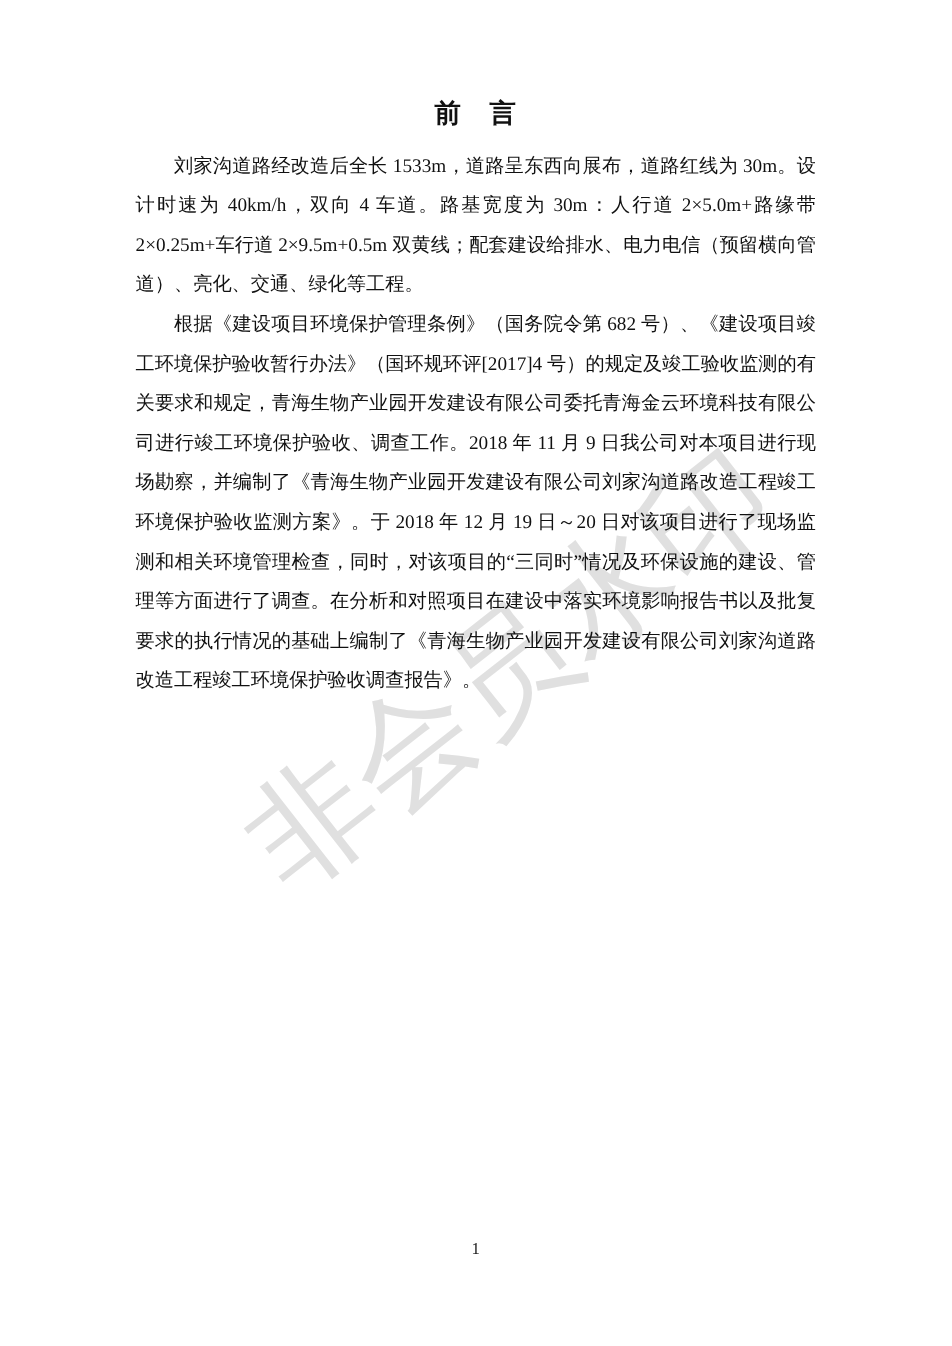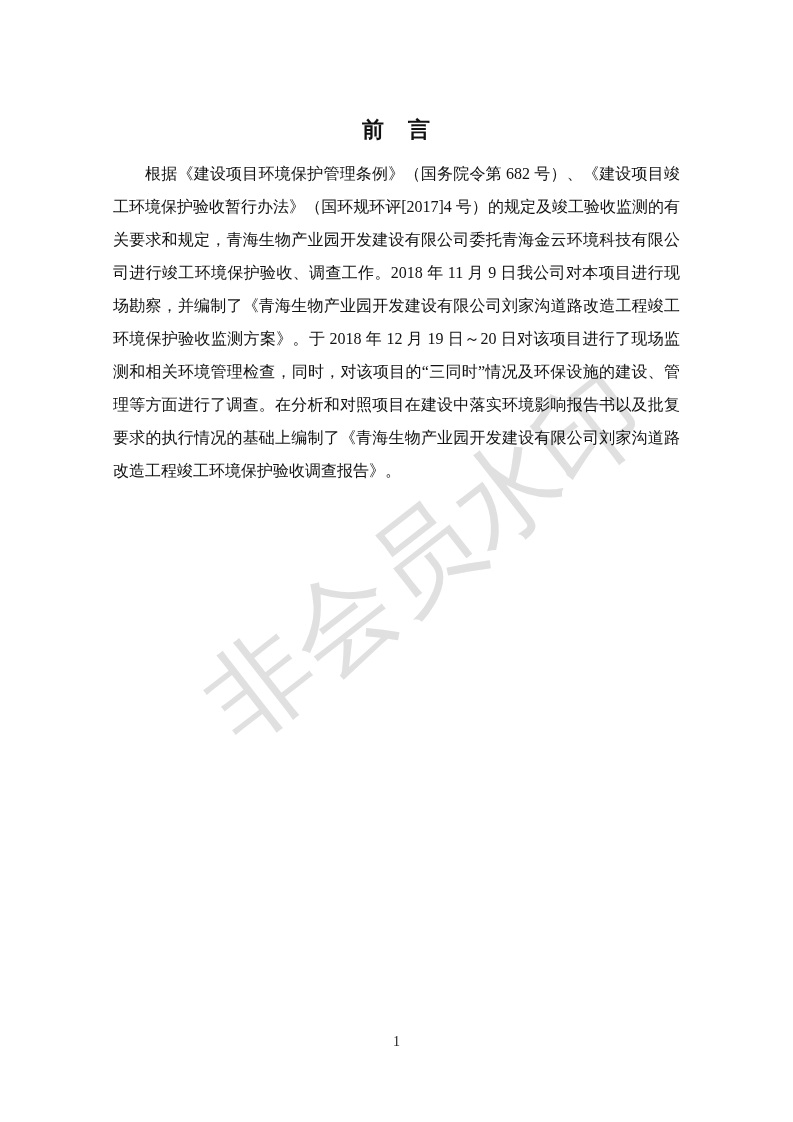--- a/index.html
+++ b/index.html
@@ -24,21 +24,21 @@
     color: #e0e0e0;
     white-space: nowrap;
     letter-spacing: 0px;
     z-index: 1;
     user-select: none;
   }
   .content {
     position: absolute;
     left: 0; top: 0;
     width: 793px;
-    padding: 115px 113px 0 113px;
+    padding: 80px 113px 0 113px;
     z-index: 2;
   }
   .doc-title {
     text-align: center;
     font-size: 22px;
     font-weight: bold;
     line-height: 30px;
     color: #111111;
     margin-bottom: 12px;
     letter-spacing: 1px;
@@ -63,20 +63,21 @@
 </head>
 <body>
 
 <div class="page">
 
   <div class="watermark">非会员水印</div>
 
   <div class="content">
     <div class="doc-title">前　言</div>
 
+    <p class="doc-paragraph">刘家沟道路经改造后全长 1533m，道路呈东西向展布，道路红线为 30m。设计时速为 40km/h，双向 4 车道。路基宽度为 30m：人行道 2×5.0m+路缘带 2×0.25m+车行道 2×9.5m+0.5m 双黄线；配套建设给排水、电力电信（预留横向管道）、亮化、交通、绿化等工程。</p>
 
 
     <p class="doc-paragraph">根据《建设项目环境保护管理条例》（国务院令第 682 号）、《建设项目竣工环境保护验收暂行办法》（国环规环评[2017]4 号）的规定及竣工验收监测的有关要求和规定，青海生物产业园开发建设有限公司委托青海金云环境科技有限公司进行竣工环境保护验收、调查工作。2018 年 11 月 9 日我公司对本项目进行现场勘察，并编制了《青海生物产业园开发建设有限公司刘家沟道路改造工程竣工环境保护验收监测方案》。于 2018 年 12 月 19 日～20 日对该项目进行了现场监测和相关环境管理检查，同时，对该项目的“三同时”情况及环保设施的建设、管理等方面进行了调查。在分析和对照项目在建设中落实环境影响报告书以及批复要求的执行情况的基础上编制了《青海生物产业园开发建设有限公司刘家沟道路改造工程竣工环境保护验收调查报告》。</p>
   </div>
 
   <div class="page-number">1</div>
 
 </div>
 
 </body></html>

